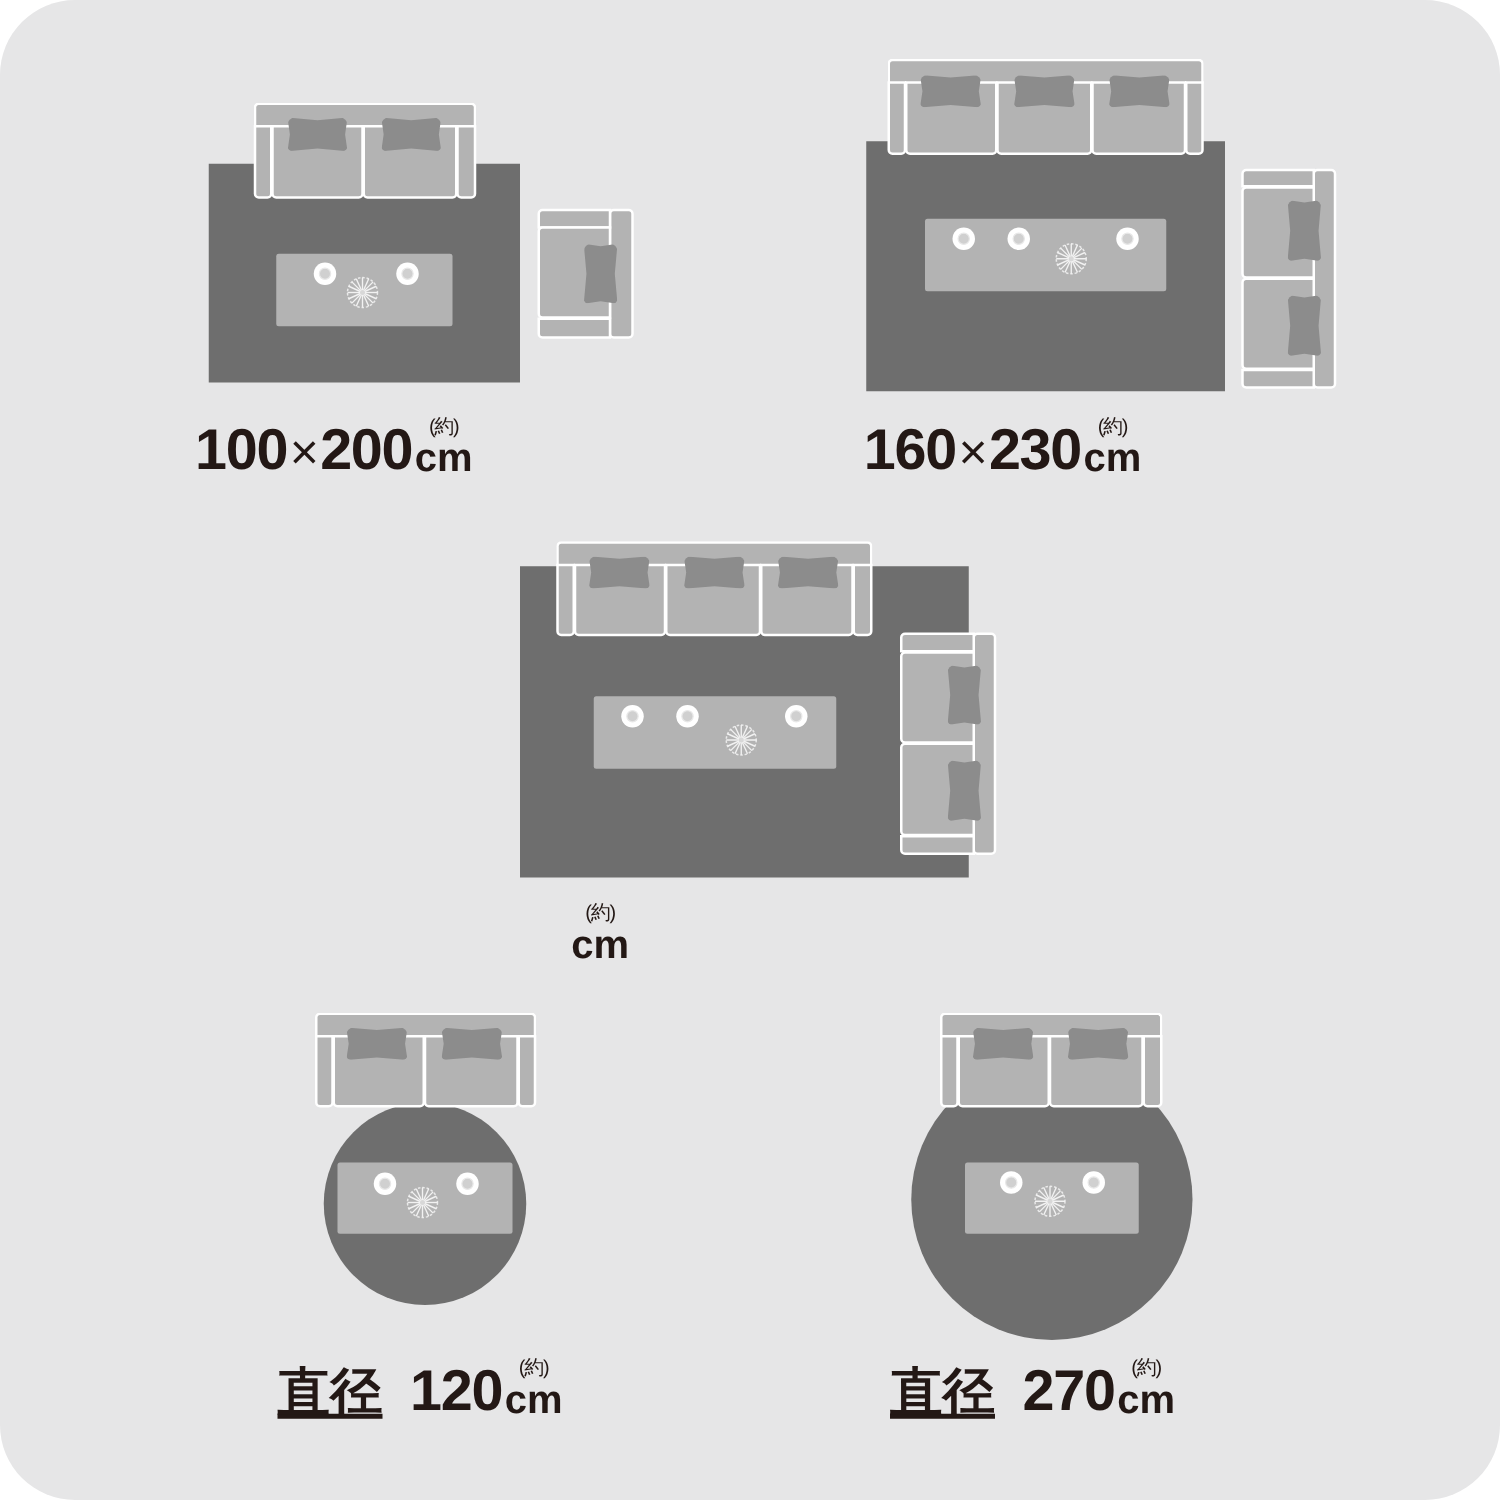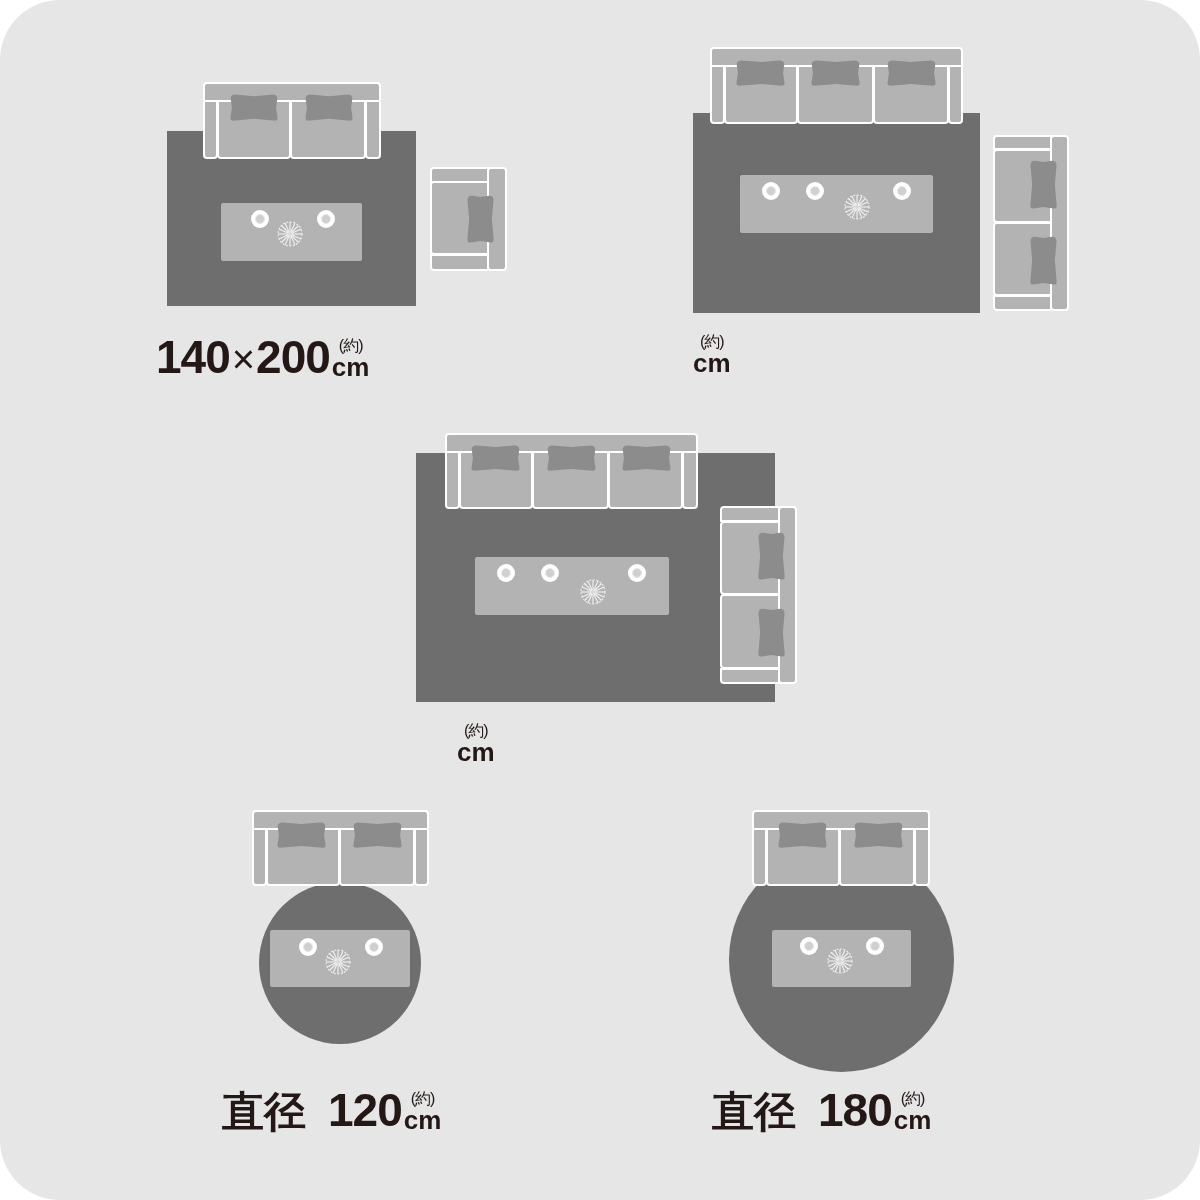--- a/index.html
+++ b/index.html
@@ -16,22 +16,22 @@
   .pillow.v { clip-path: polygon(0% 0%, 50% 4%, 100% 0%, 92% 50%, 100% 100%, 50% 96%, 0% 100%, 8% 50%); }
   .table { background:#b3b3b3; border-radius:2px; }
   .cup { width:18px; height:18px; border-radius:50%; background:#ffffff; display:flex; align-items:center; justify-content:center; }
   .cup::after { content:""; width:8px; height:8px; border-radius:50%; background:#d0d0d0; border:1px solid #e8e8e8; }
   .flower { width:28px; height:28px; }
   .label { position:absolute; color:#231815; font-weight:bold; white-space:nowrap; display:flex; align-items:flex-end; }
   .label .num { font-size:46px; letter-spacing:-1px; line-height:1; font-family:"Liberation Sans", sans-serif; }
   .label .num .x { font-weight:normal; font-size:40px; margin:0 2px; }
   .label .unit { display:flex; flex-direction:column; align-items:center; margin-left:2px; line-height:1; }
   .label .unit .approx { font-size:16px; font-weight:normal; letter-spacing:-1px; }
-  .label .unit .cm { font-size:26px; }
-  .label .prefix { font-size:42px; margin-right:22px; line-height:1; font-family:"DejaVu Sans", sans-serif; }
+  .label .unit .cm { font-size:32px; }
+  .label .prefix { font-size:42px; margin-right:22px; line-height:1; font-family:"DejaVu Sans", sans-serif;text-decoration:underline; }
 </style>
 </head>
 <body>
 
 <svg width="0" height="0" style="position:absolute">
   <defs>
     <g id="flower-glyph">
       <circle cx="14" cy="14" r="12" fill="none" stroke="#e9e9e9" stroke-width="1.2" stroke-dasharray="2 1.5"></circle>
       <g stroke="#f2f2f2" stroke-width="1.1" fill="none">
         <line x1="14" y1="2" x2="14" y2="26"></line>
@@ -73,21 +73,21 @@
 
     <div class="abs table" style="left:221px; top:203px; width:141px; height:58px;"></div>
     <div class="abs cup" style="left:251px; top:210px;"></div>
     <div class="abs cup" style="left:317px; top:210px;"></div>
     <svg class="abs flower" style="left:276px; top:220px;" viewBox="0 0 28 28">
         <use href="#flower-glyph"></use>
       </svg>
 
     <div class="label" style="left:156px; top:334px;">
       <span class="num">
-        <span>140</span><span class="x">×</span><span>200</span>
+        <span>100</span><span class="x">×</span><span>200</span>
       </span>
       <span class="unit">
         <span class="approx">(約)</span>
         <span class="cm">cm</span>
       </span>
     </div>
   </div>
 
   <div>
     <div class="abs rug" style="left:693px; top:113px; width:287px; height:200px;"></div>
@@ -112,20 +112,23 @@
       <div class="abs pillow v" style="left:1030px; top:236px; width:27px; height:49px;"></div>
     </div>
     <div class="abs table" style="left:740px; top:175px; width:193px; height:58px;"></div>
     <div class="abs cup" style="left:762px; top:182px;"></div>
     <div class="abs cup" style="left:806px; top:182px;"></div>
     <div class="abs cup" style="left:893px; top:182px;"></div>
     <svg class="abs flower" style="left:843px; top:193px;" viewBox="0 0 28 28">
         <use href="#flower-glyph"></use>
       </svg>
     <div class="label" style="left:691px; top:334px;">
+      <span class="num">
+        <span>160</span><span class="x">×</span><span>230</span>
+      </span>
       <span class="unit">
         <span class="approx">(約)</span>
         <span class="cm">cm</span>
       </span>
     </div>
   </div>
 
   <div>
     <div class="abs rug" style="left:416px; top:453px; width:359px; height:249px;"></div>
     <div>
@@ -202,21 +205,21 @@
       <div class="abs pillow h" style="left:854px; top:822px; width:49px; height:26px;"></div>
     </div>
     <div class="abs table" style="left:772px; top:930px; width:139px; height:57px;"></div>
     <div class="abs cup" style="left:800px; top:937px;"></div>
     <div class="abs cup" style="left:866px; top:937px;"></div>
     <svg class="abs flower" style="left:826px; top:947px;" viewBox="0 0 28 28">
         <use href="#flower-glyph"></use>
       </svg>
     <div class="label" style="left:712px; top:1087px;">
       <span class="prefix">直径</span>
-      <span class="num">180</span>
+      <span class="num">270</span>
       <span class="unit">
         <span class="approx">(約)</span>
         <span class="cm">cm</span>
       </span>
     </div>
   </div>
 
 </div>
 
 </body></html>

